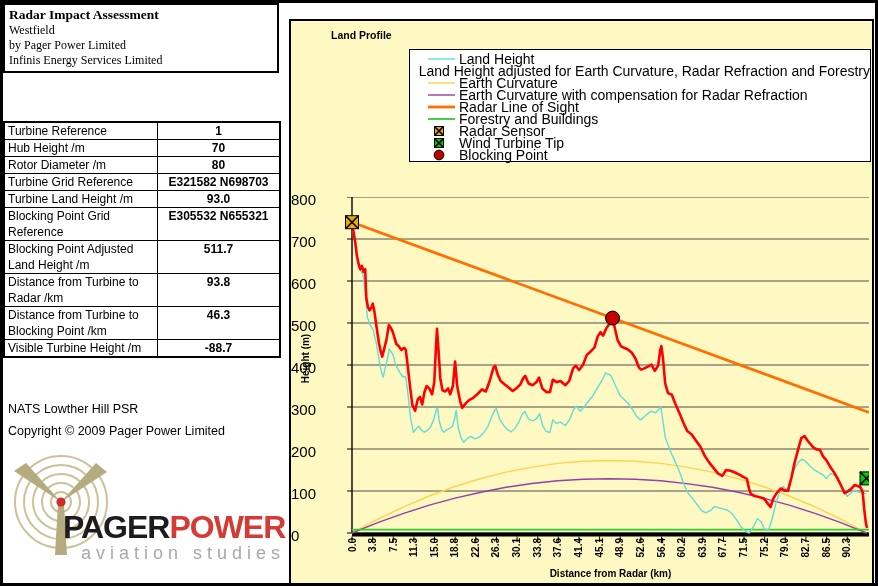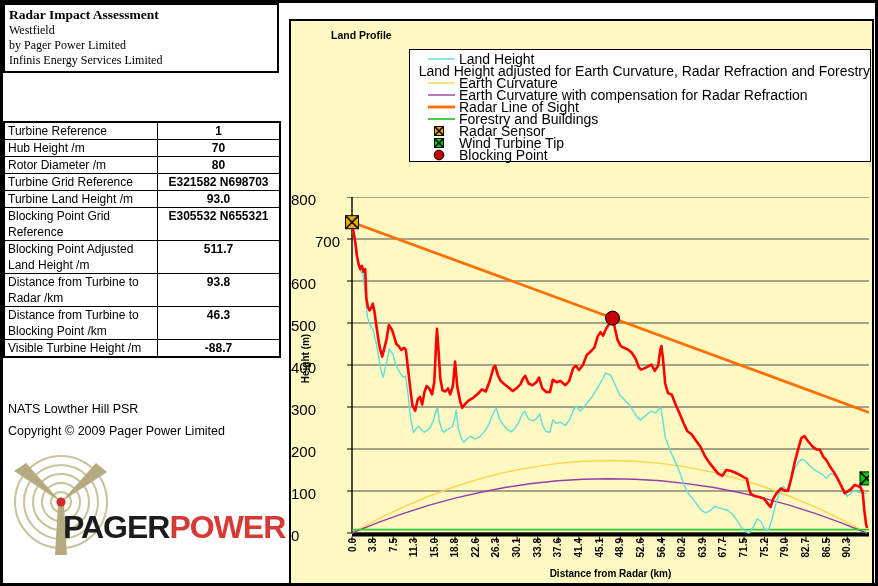--- a/index.html
+++ b/index.html
@@ -97,20 +97,21 @@
         <circle cx="57" cy="59" r="10" fill="none" stroke="#cbc29b" stroke-width="2"></circle>
       </g>
     <polygon id="blade1" points="57,59 10,28 22,20" fill="#b5ab80"></polygon>
     <polygon id="blade2" points="57,59 92,20 103,29" fill="#b5ab80"></polygon>
     <polygon id="blade3" points="54,60 60,60 63,112 51,112" fill="#b5ab80"></polygon>
     <circle id="logo-dot" r="4.6" cx="57" cy="59" fill="#d42b26"></circle>
   </svg>
   <div class="logo-word">
     <span id="lw1" style="color: rgb(28, 28, 28);">PAGER</span><span id="lw2" style="color: rgb(214, 58, 53);">POWER</span>
   </div>
+  <div class="logo-tag">aviation studies</div>
 
   <div class="panel">
     <div class="ctitle">Land Profile</div>
     <div class="legend" id="legend">
         <div class="lrow">
           <svg width="46" height="12">
             <line x1="18" y1="6" x2="45" y2="6" stroke="#63dcda" stroke-width="1.4"></line>
           </svg>
           <span>Land Height</span>
         </div>
@@ -236,21 +237,21 @@
         </g>
       </svg>
     <div id="ylabs">
         <div class="ylab" style="top: 506px;">0</div>
         <div class="ylab" style="top: 464px;">100</div>
         <div class="ylab" style="top: 422px;">200</div>
         <div class="ylab" style="top: 380px;">300</div>
         <div class="ylab" style="top: 338px;">400</div>
         <div class="ylab" style="top: 296px;">500</div>
         <div class="ylab" style="top: 254px;">600</div>
-        <div class="ylab" style="top: 212px; margin-left: 24px;">700</div>
+        <div class="ylab" style="top: 212px;">700</div>
         <div class="ylab" style="top: 170px;">800</div>
       </div>
     <div id="xlabs">
         <div class="xlabwrap" style="left: 44.5px;">
           <span>0.0</span>
         </div>
         <div class="xlabwrap" style="left: 65.1339px;">
           <span>3.8</span>
         </div>
         <div class="xlabwrap" style="left: 85.7678px;">

